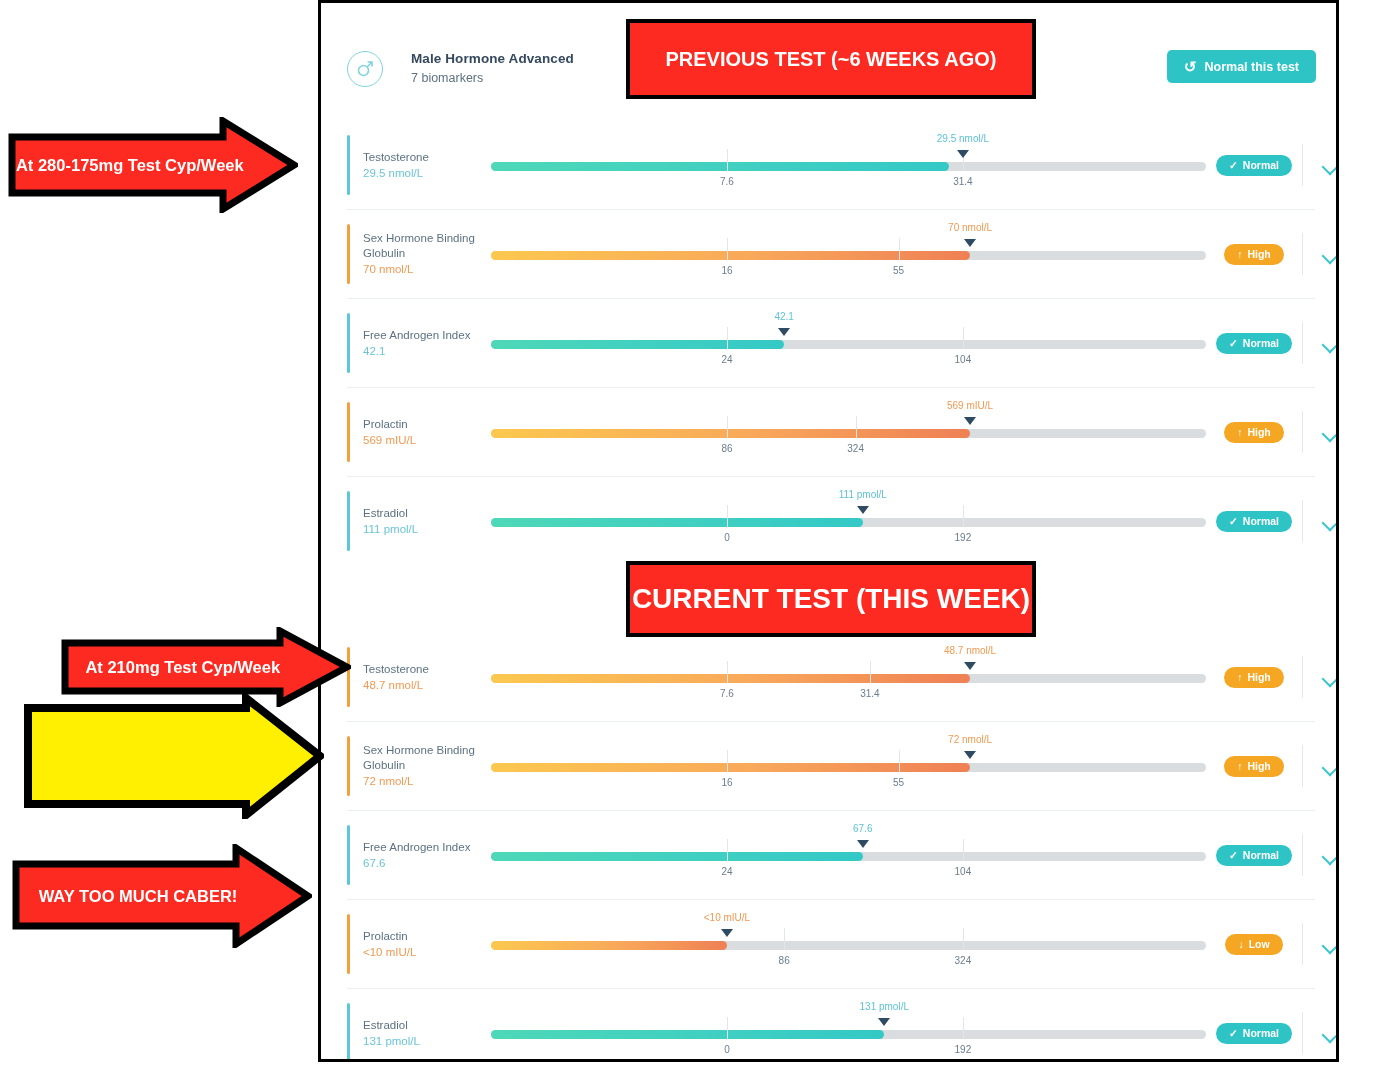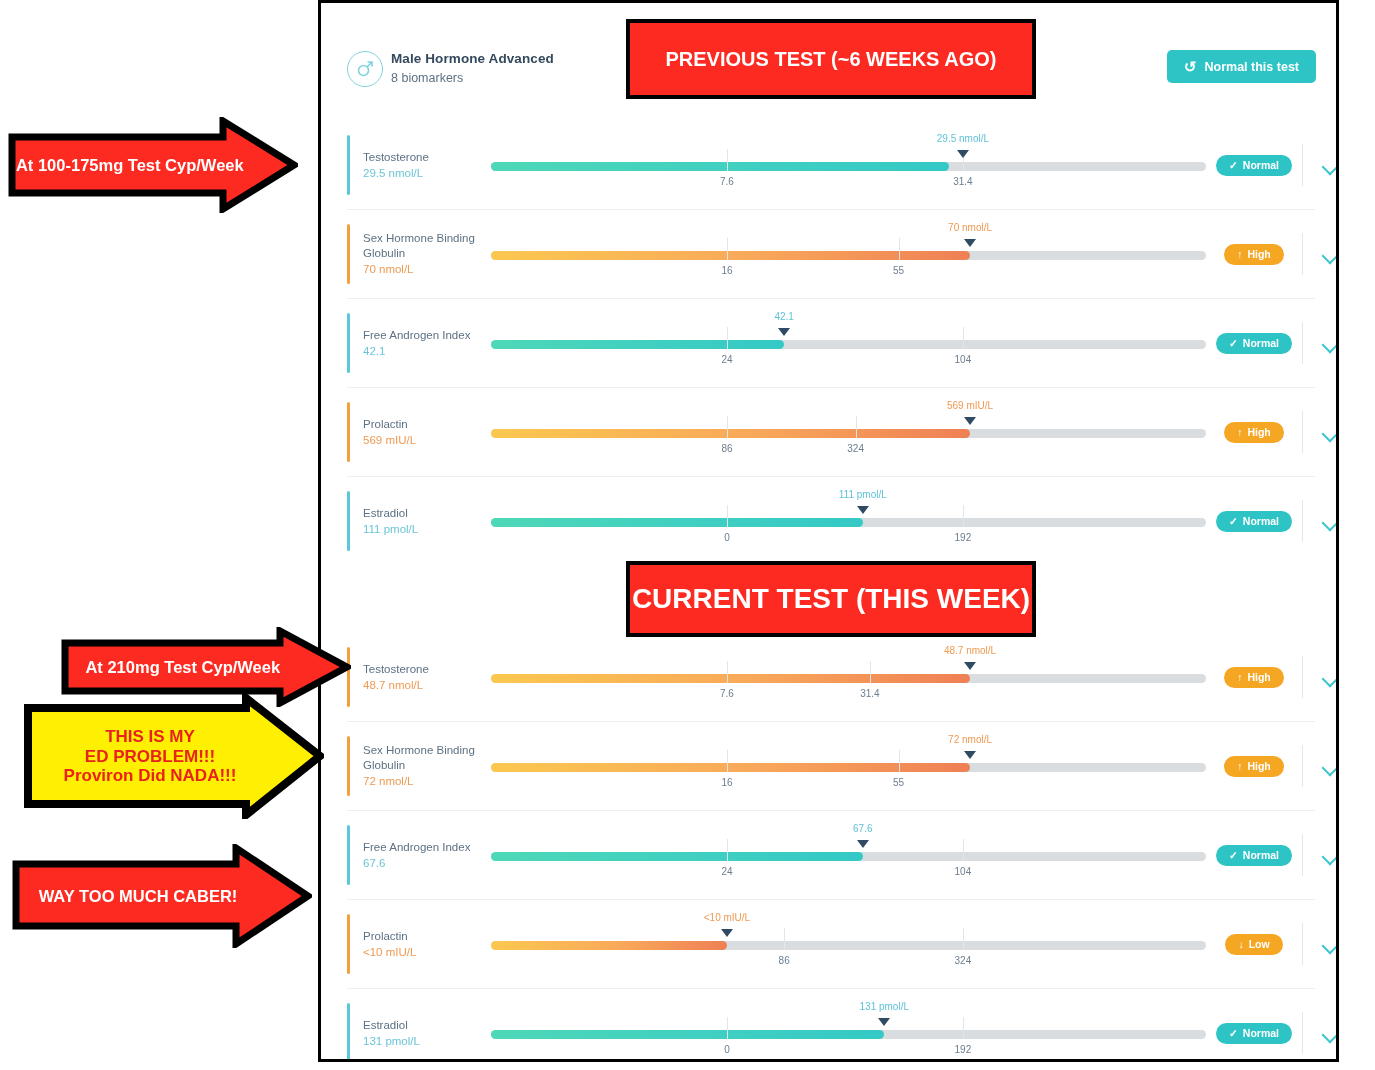--- a/index.html
+++ b/index.html
@@ -28,21 +28,21 @@
     overflow: hidden;
   }
 
   
   .test-header {
     position: absolute;
     left: 26px;
     top: 48px;
     display: flex;
     align-items: center;
-    gap: 8px;
+    gap: 28px;
   }
   .gender-icon {
     width: 34px;
     height: 34px;
     border-radius: 50%;
     border: 1.5px solid #7fd3de;
     display: flex;
     align-items: center;
     justify-content: center;
     flex: none;
@@ -310,21 +310,21 @@
   <div class="test-header">
     <div class="gender-icon">
       <svg width="20" height="20" viewBox="0 0 20 20">
         <circle cx="8.5" cy="11.5" r="5" fill="none" stroke="#7fd3de" stroke-width="1.6"></circle>
         <line x1="12.3" y1="7.7" x2="17" y2="3" stroke="#7fd3de" stroke-width="1.6"></line>
         <polyline points="12.6,3 17,3 17,7.4" fill="none" stroke="#7fd3de" stroke-width="1.6"></polyline>
       </svg>
     </div>
     <div class="header-texts">
       <div class="header-title">Male Hormone Advanced</div>
-      <div class="header-sub">8 biomarkers</div>
+      <div class="header-sub">7 biomarkers</div>
     </div>
   </div>
 
   <button class="repeat-btn">
     <span class="refresh-glyph">↻</span>
     <span>Normal this test</span>
   </button>
 
   <div class="rows-block" id="block-previous">
       <div class="bm-row">
@@ -605,41 +605,38 @@
 </div>
 
 <div class="banner" id="banner-previous">PREVIOUS TEST (~6 WEEKS AGO)</div>
 <div class="banner" id="banner-current">CURRENT TEST (THIS WEEK)</div>
 
 <div class="arrow-callout" id="arrow-1">
   <div class="arrow-shape">
     <svg class="arrow-svg" viewBox="0 0 290 96" preserveAspectRatio="none" width="290" height="96">
       <polygon points="4,20 215,20 215,4 286,48 215,92 215,76 4,76" fill="#fc2a20" stroke="#000000" stroke-width="7" stroke-linejoin="miter"></polygon>
     </svg>
-    <div class="arrow-text">At 100-175mg Test Cyp/Week</div>
+    <div class="arrow-text">At 280-175mg Test Cyp/Week</div>
   </div>
 </div>
 
 <div class="arrow-callout" id="arrow-2">
   <div class="arrow-shape">
     <svg class="arrow-svg" viewBox="0 0 290 80" preserveAspectRatio="none" width="290" height="80">
       <polygon points="4,16 219,16 219,4 286,40 219,76 219,64 4,64" fill="#fc2a20" stroke="#000000" stroke-width="7" stroke-linejoin="miter"></polygon>
     </svg>
     <div class="arrow-text">At 210mg Test Cyp/Week</div>
   </div>
 </div>
 
 <div class="arrow-callout" id="arrow-3">
   <div class="arrow-shape">
     <svg class="arrow-svg" viewBox="0 0 300 125" preserveAspectRatio="none" width="300" height="125">
       <polygon points="4,14 222,14 222,4 296,62 222,121 222,110 4,110" fill="#ffef00" stroke="#000000" stroke-width="8" stroke-linejoin="miter"></polygon>
     </svg>
-    <div class="arrow-text">THIS IS MY
-ED PROBLEM!!!
-Proviron Did NADA!!!</div>
   </div>
 </div>
 
 <div class="arrow-callout" id="arrow-4">
   <div class="arrow-shape">
     <svg class="arrow-svg" viewBox="0 0 300 104" preserveAspectRatio="none" width="300" height="104">
       <polygon points="4,20 224,20 224,4 296,52 224,100 224,82 4,82" fill="#fc2a20" stroke="#000000" stroke-width="7" stroke-linejoin="miter"></polygon>
     </svg>
     <div class="arrow-text">WAY TOO MUCH CABER!</div>
   </div>

